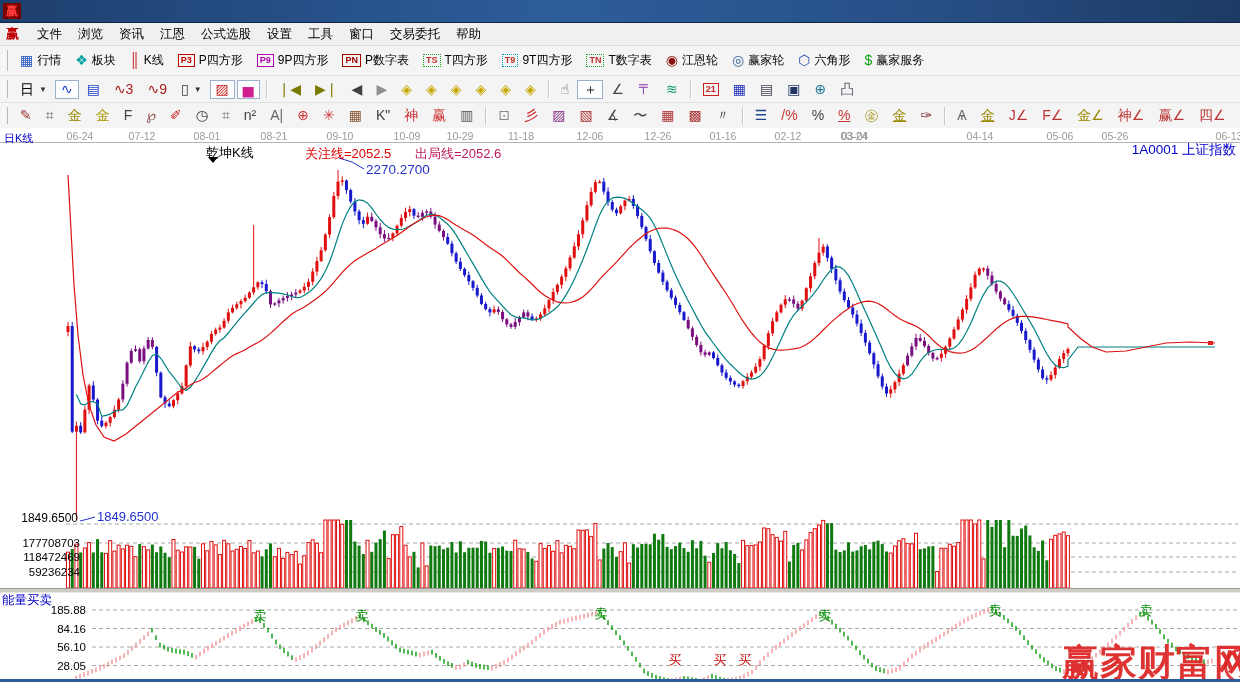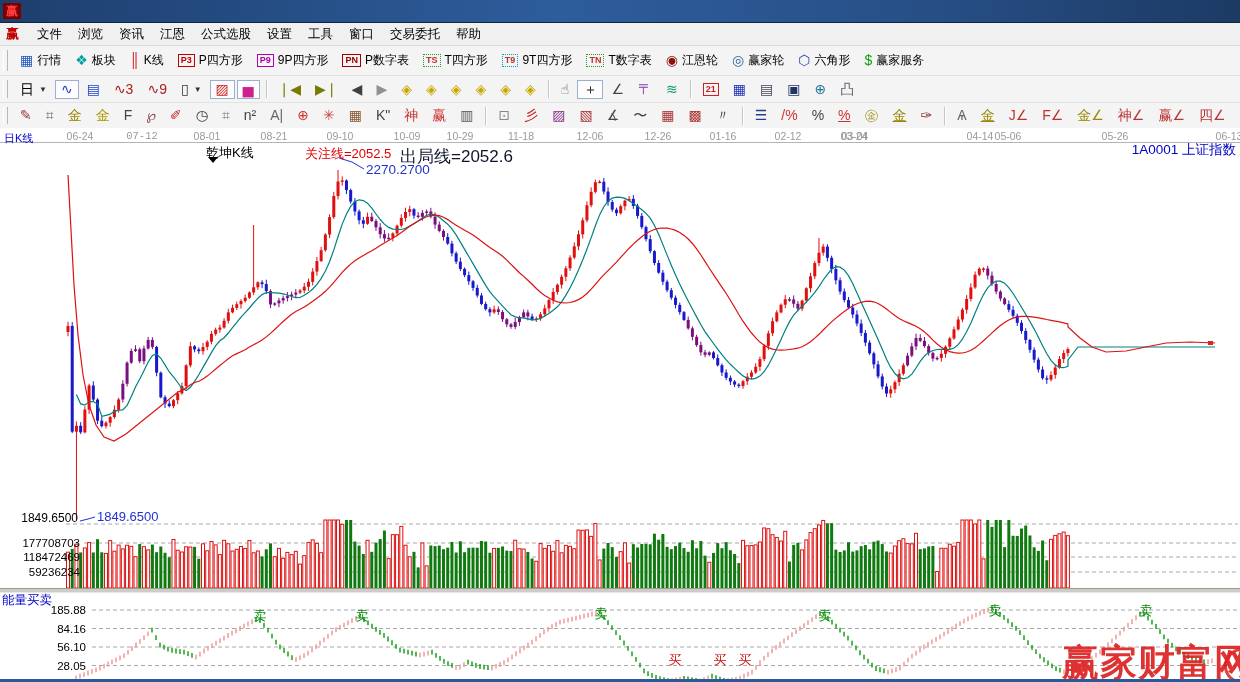--- a/index.html
+++ b/index.html
@@ -37,21 +37,21 @@
   #chart svg{position:absolute;left:0;top:0;}
   .lbl{position:absolute;white-space:nowrap;}
   .date-lbl{font-size:10.5px;color:#9a9a9a;transform:translateX(-50%);top:2px;}
   #axisline{position:absolute;left:0;top:14px;width:1240px;height:0;border-top:1px solid #b4b4b4;}
   #lbl-period{left:4px;top:3px;color:#0000cc;font-size:11px;}
   #lbl-symbol{right:4px;top:13px;color:#0000cc;font-size:13.5px;}
   #lbl-kline{left:206px;top:16px;color:#000;font-size:13px;}
   #kline-caret{position:absolute;left:208px;top:29px;width:0;height:0;border-left:5px solid transparent;
     border-right:5px solid transparent;border-top:6px solid #000;}
   #lbl-watch{left:305px;top:17px;color:#e00000;font-size:13px;}
-  #lbl-exit{left:400px;top:17px;color:#0f172a;font-size:17px;}
+  #lbl-exit{left:415px;top:17px;color:#be185d;font-size:13px;}
   #lbl-hi-ann{left:366px;top:34px;color:#2233cc;font-size:13.5px;text-align:center;}
   #lbl-lo-ann{left:97px;top:381px;color:#2233cc;font-size:13px;}
   #lbl-lo-axis{right:1162px;top:383px;color:#000;font-size:12px;}
   .vol-lbl{color:#000;font-size:11.5px;transform:translateY(-50%);}
   .ind-lbl{color:#000;font-size:11.5px;transform:translateY(-50%);}
   #pane-sep{position:absolute;left:0;top:460px;width:1240px;height:3px;background:#cfccc5;
     border-top:1px solid #9a9a9a;border-bottom:1px solid #e8e8e8;}
   #lbl-ind-title{left:2px;top:464px;color:#0000cc;font-size:12.5px;}
   #watermark{left:1062px;top:510px;color:#dd2222;font-size:37px;font-weight:bold;
     font-family:"DejaVu Serif","Liberation Serif",serif;letter-spacing:1px;opacity:.92;}
@@ -1384,35 +1384,35 @@
           <text x="825" y="620" text-anchor="middle" font-size="13" fill="#0a8a0a">卖</text>
           <text x="995" y="615" text-anchor="middle" font-size="13" fill="#0a8a0a">卖</text>
           <text x="1146" y="615" text-anchor="middle" font-size="13" fill="#0a8a0a">卖</text>
           <text x="675" y="664" text-anchor="middle" font-size="13" fill="#cc1111">买</text>
           <text x="720" y="664" text-anchor="middle" font-size="13" fill="#cc1111">买</text>
           <text x="745" y="664" text-anchor="middle" font-size="13" fill="#cc1111">买</text>
         </g>
       </svg>
     <div id="dates">
         <div class="lbl date-lbl" style="left: 80px;">06-24</div>
-        <div class="lbl date-lbl" style="left: 142px; font-family: Liberation Mono, monospace;">07-12</div>
+        <div class="lbl date-lbl" style="left: 142px;">07-12</div>
         <div class="lbl date-lbl" style="left: 207px;">08-01</div>
         <div class="lbl date-lbl" style="left: 274px;">08-21</div>
         <div class="lbl date-lbl" style="left: 340px;">09-10</div>
         <div class="lbl date-lbl" style="left: 407px;">10-09</div>
         <div class="lbl date-lbl" style="left: 460px;">10-29</div>
         <div class="lbl date-lbl" style="left: 521px;">11-18</div>
         <div class="lbl date-lbl" style="left: 590px;">12-06</div>
         <div class="lbl date-lbl" style="left: 658px;">12-26</div>
         <div class="lbl date-lbl" style="left: 723px;">01-16</div>
         <div class="lbl date-lbl" style="left: 788px;">02-12</div>
         <div class="lbl date-lbl" style="left: 855px;">03-04</div>
         <div class="lbl date-lbl" style="left: 854px;">03-24</div>
         <div class="lbl date-lbl" style="left: 980px;">04-14</div>
-        <div class="lbl date-lbl" style="left: 1008px;">05-06</div>
+        <div class="lbl date-lbl" style="left: 1060px;">05-06</div>
         <div class="lbl date-lbl" style="left: 1115px;">05-26</div>
         <div class="lbl date-lbl" style="left: 1229px;">06-13</div>
       </div>
     <div class="lbl" id="lbl-period">日K线</div>
     <div class="lbl" id="lbl-symbol">1A0001  上证指数</div>
     <div class="lbl" id="lbl-kline">乾坤K线</div>
     <div id="kline-caret"></div>
     <div class="lbl" id="lbl-watch">关注线=2052.5</div>
     <div class="lbl" id="lbl-exit">出局线=2052.6</div>
     <div class="lbl" id="lbl-hi-ann">2270.2700</div>

